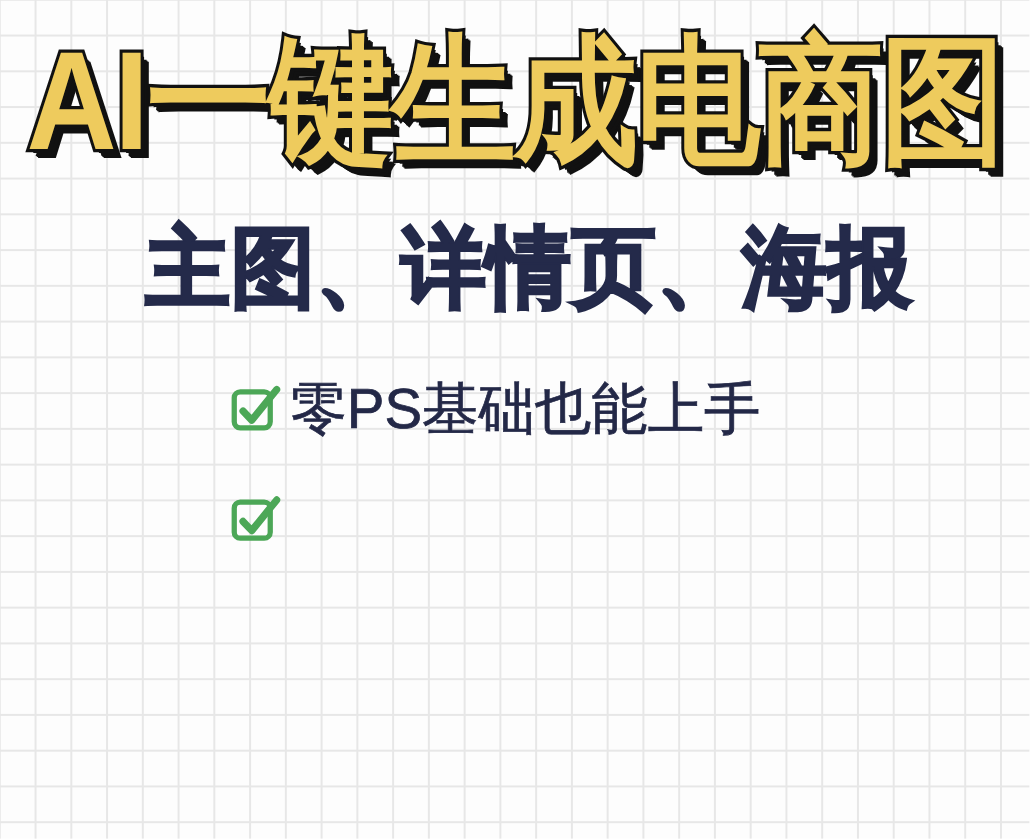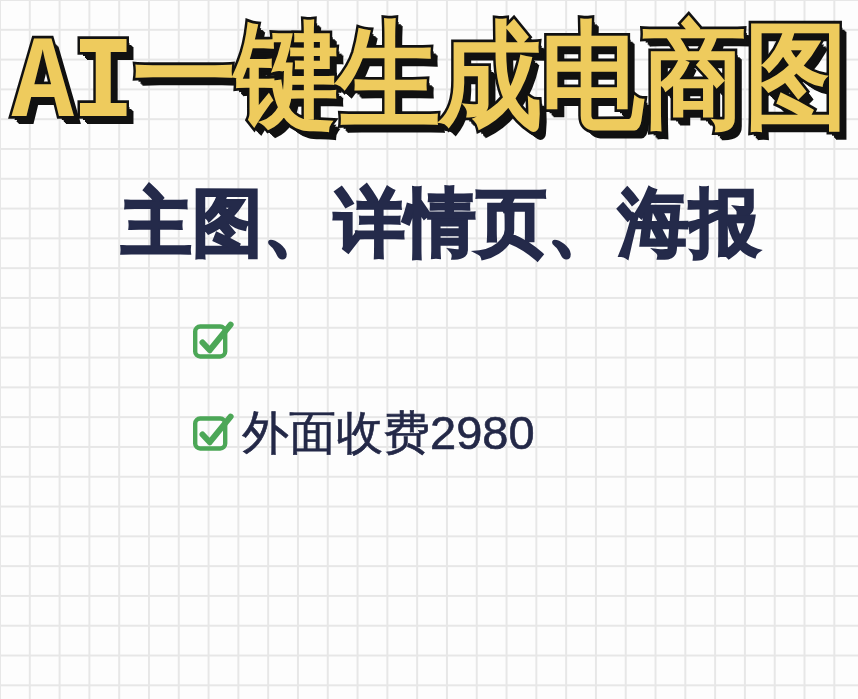--- a/index.html
+++ b/index.html
@@ -30,21 +30,20 @@
   
   .title-wrap {
     position: absolute;
     left: 0;
     top: 22px;
     width: 858px;
     height: 126px;
     display: flex;
     align-items: center;
     justify-content: center;
-    font-family: Liberation Mono, monospace;
   }
   .title {
     font-size: 104px;
     line-height: 1;
     font-weight: 700;
     letter-spacing: -2px;
     white-space: nowrap;
     color: #eecb5d;
     transform: scaleY(1.12) scaleX(1.0);
     -webkit-text-stroke: 5px #111111;
@@ -154,29 +153,29 @@
 
   <div class="bullets">
 
     <div class="bullet-row">
       <span class="check-icon">
         <svg width="42" height="42" viewBox="0 0 42 42" aria-hidden="true">
           <rect x="3.2" y="6.5" width="30" height="30" rx="5" ry="5" fill="none" stroke="#4ca757" stroke-width="4.4"></rect>
           <path d="M10.5 22.5 L17.8 30.2 L38.6 4.6" fill="none" stroke="#4ca757" stroke-width="6" stroke-linecap="round" stroke-linejoin="round"></path>
         </svg>
       </span>
+      <span class="bullet-text">零PS基础也能上手</span>
     </div>
 
 
     <div class="bullet-row">
       <span class="check-icon">
         <svg width="42" height="42" viewBox="0 0 42 42" aria-hidden="true">
           <rect x="3.2" y="6.5" width="30" height="30" rx="5" ry="5" fill="none" stroke="#4ca757" stroke-width="4.4"></rect>
           <path d="M10.5 22.5 L17.8 30.2 L38.6 4.6" fill="none" stroke="#4ca757" stroke-width="6" stroke-linecap="round" stroke-linejoin="round"></path>
         </svg>
       </span>
-      <span class="bullet-text">外面收费2980</span>
     </div>
 
   </div>
 
 
 </div>
 
 </body></html>

